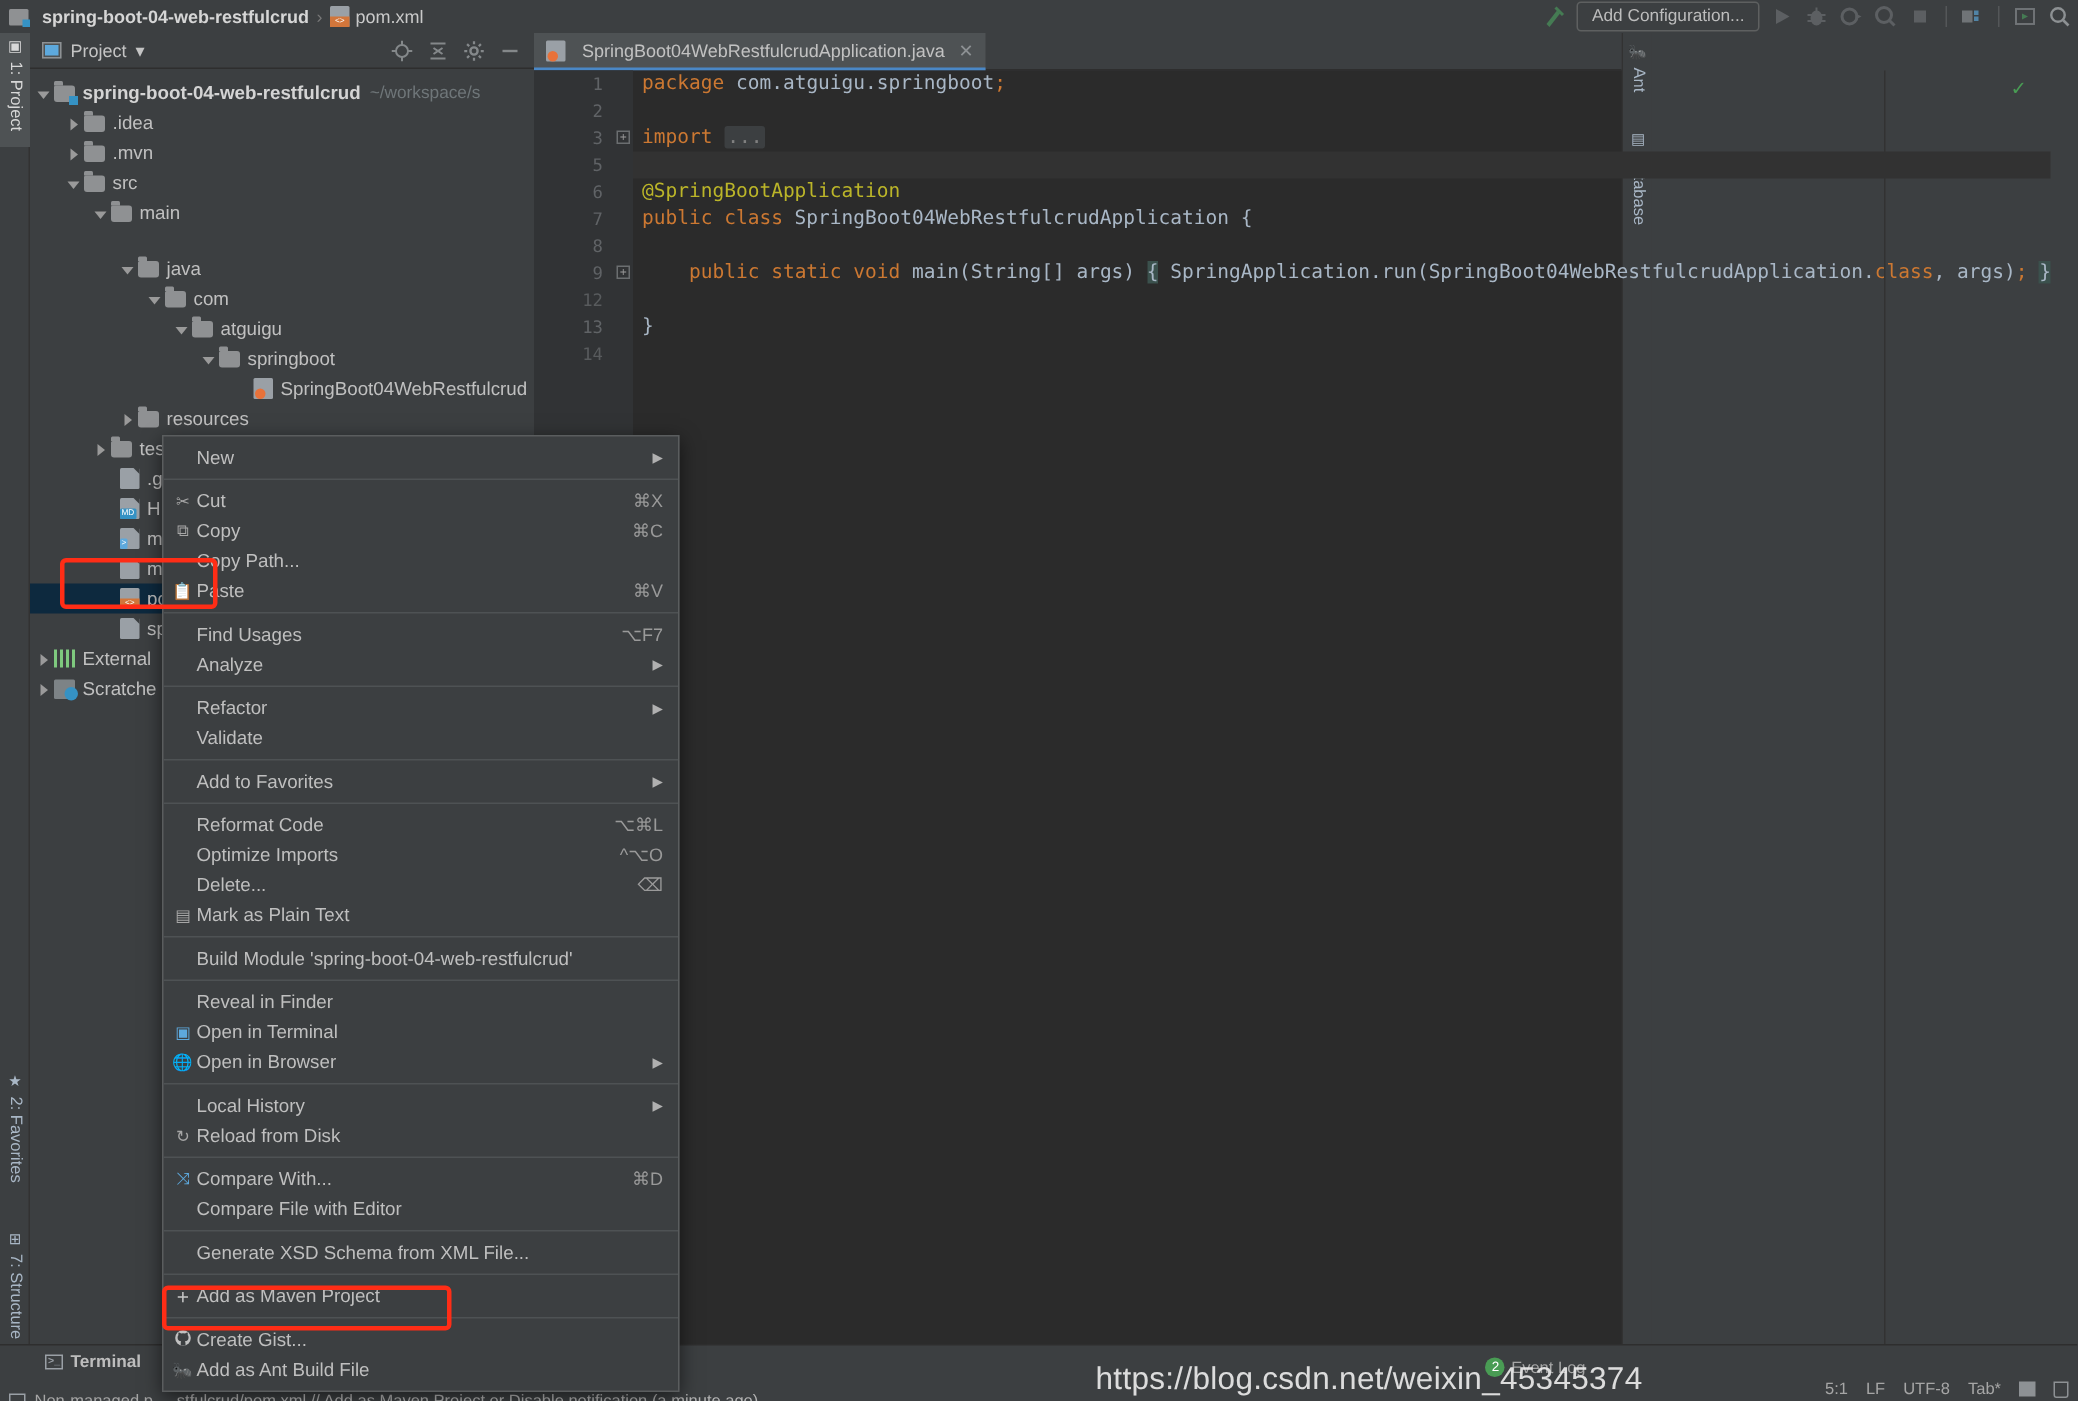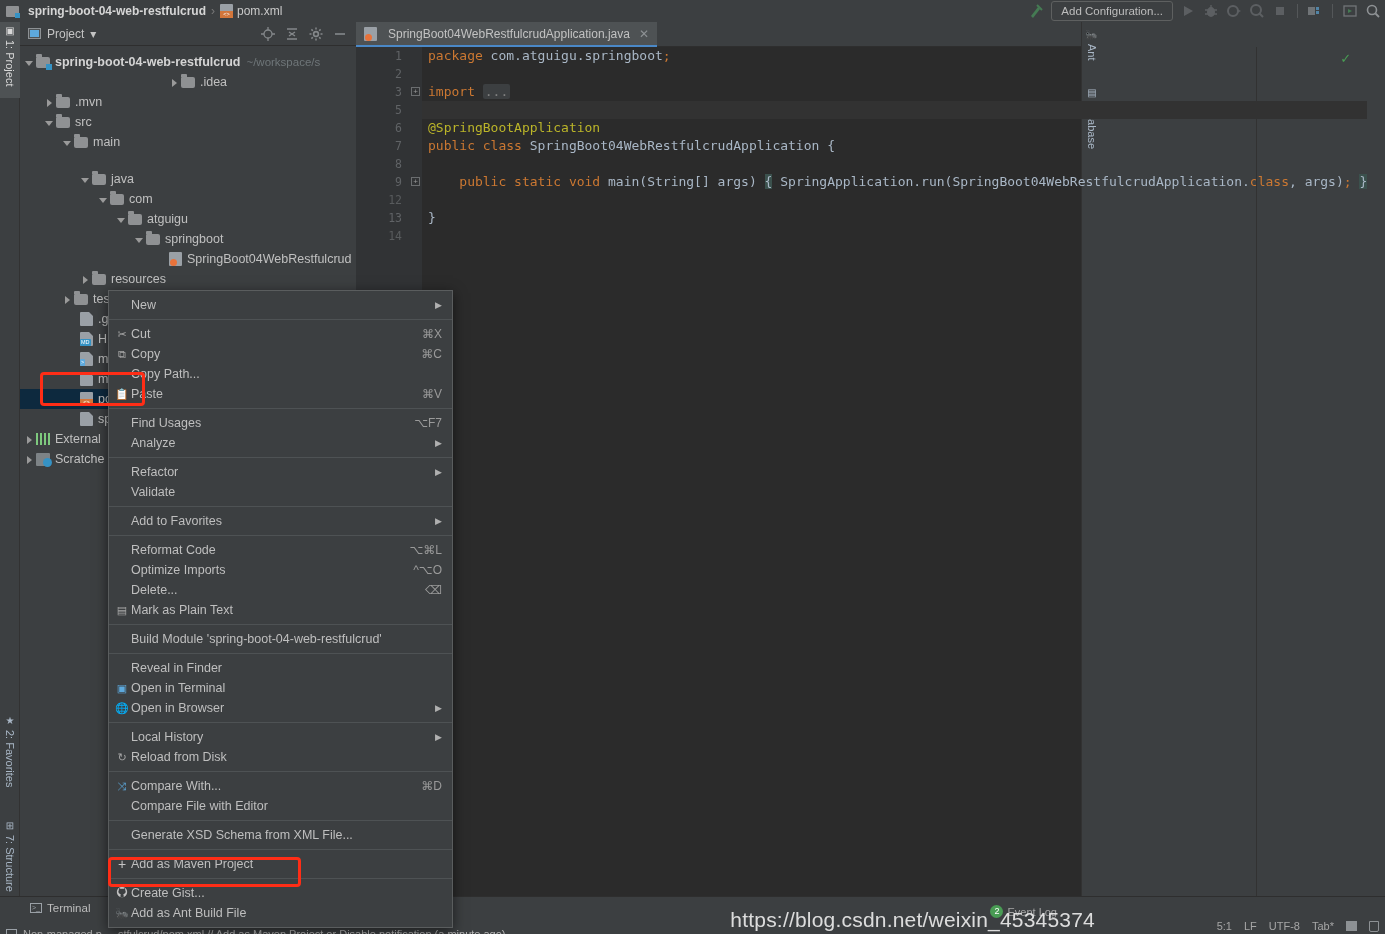--- a/index.html
+++ b/index.html
@@ -130,21 +130,21 @@
   .fold-ellipsis { background: #3c3f41; color: #808080; border-radius: 2px; padding: 0 2px; }
   .brace-hl { background: #3b514d; }
   .line-hl { position: absolute; left: 0; right: 0; height: 18px; background: #323232; }
   .ok-check { position: absolute; right: 16px; top: 4px; color: #499c54; font-size: 13px; }
   .editor-vsplit { position: absolute; left: 900px; top: 25px; bottom: 0; width: 1px; background: #323232; }
 
   
   .rightstrip { position: absolute; right: 0; top: 22px; width: 20px; height: 874px; background: #3c3f41; border-left: 1px solid #323232; }
 
   
-  .bottombar { position: absolute; left: 0; bottom: 16px; width: 1385px; height: 22px; background: #3c3f41; border-top: 1px solid #2e2e2e; display: flex; align-items: center; }
+  .bottombar { position: absolute; left: 0; bottom: 16px; width: 1385px; height: 22px; background: #3c3f41; border-top: 1px solid #2e2e2e; display: flex; align-items: center; font-weight: bold; }
   .btab { display: flex; align-items: center; gap: 5px; font-size: 11.5px; color: #bdbdbd; padding: 0 8px 0 30px; }
   .statusbar { position: absolute; left: 0; bottom: 0; width: 1385px; height: 16px; background: #3c3f41; display: flex; align-items: center; font-size: 11px; color: #a6a6a6; }
   .sb-left { padding-left: 6px; display: flex; align-items: center; gap: 6px; margin-top: 16px; }
   .sb-right { position: absolute; right: 6px; display: flex; align-items: center; gap: 12px; }
   .sb-msg { padding-left: 10px; color: #b4b4b4; }
   .eventlog { position: absolute; right: 44px; bottom: 16px; font-size: 11px; color: #a6a6a6; display: flex; align-items: center; gap: 4px; }
   .badge { background: #499c54; color: #fff; border-radius: 50%; width: 13px; height: 13px; font-size: 9px; line-height: 13px; text-align: center; display: inline-block; }
 
   
   .ctxmenu {
@@ -311,21 +311,21 @@
     </div>
 
     <div class="tree">
 
       <div class="row" style="padding-left:4px;">
         <span class="arrow open"></span>
         <span class="folder root"></span>
         <span class="node-label bold">spring-boot-04-web-restfulcrud</span>
         <span class="node-path">~/workspace/s</span>
       </div>
-      <div class="row" style="padding-left:24px;justify-content:center;">
+      <div class="row" style="padding-left:24px;">
         <span class="arrow closed"></span>
         <span class="folder"></span>
         <span class="node-label">.idea</span>
       </div>
       <div class="row" style="padding-left:24px;">
         <span class="arrow closed"></span>
         <span class="folder"></span>
         <span class="node-label">.mvn</span>
       </div>
       <div class="row" style="padding-left:24px;">

